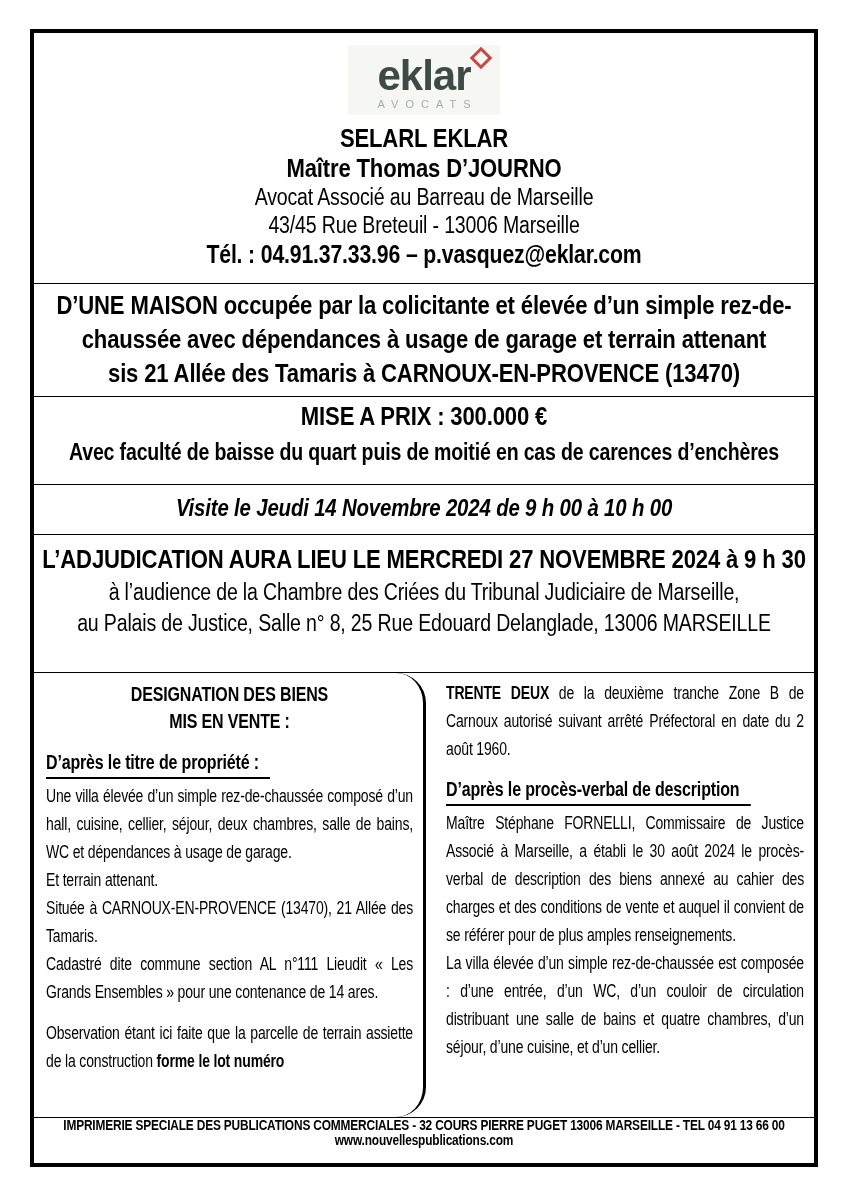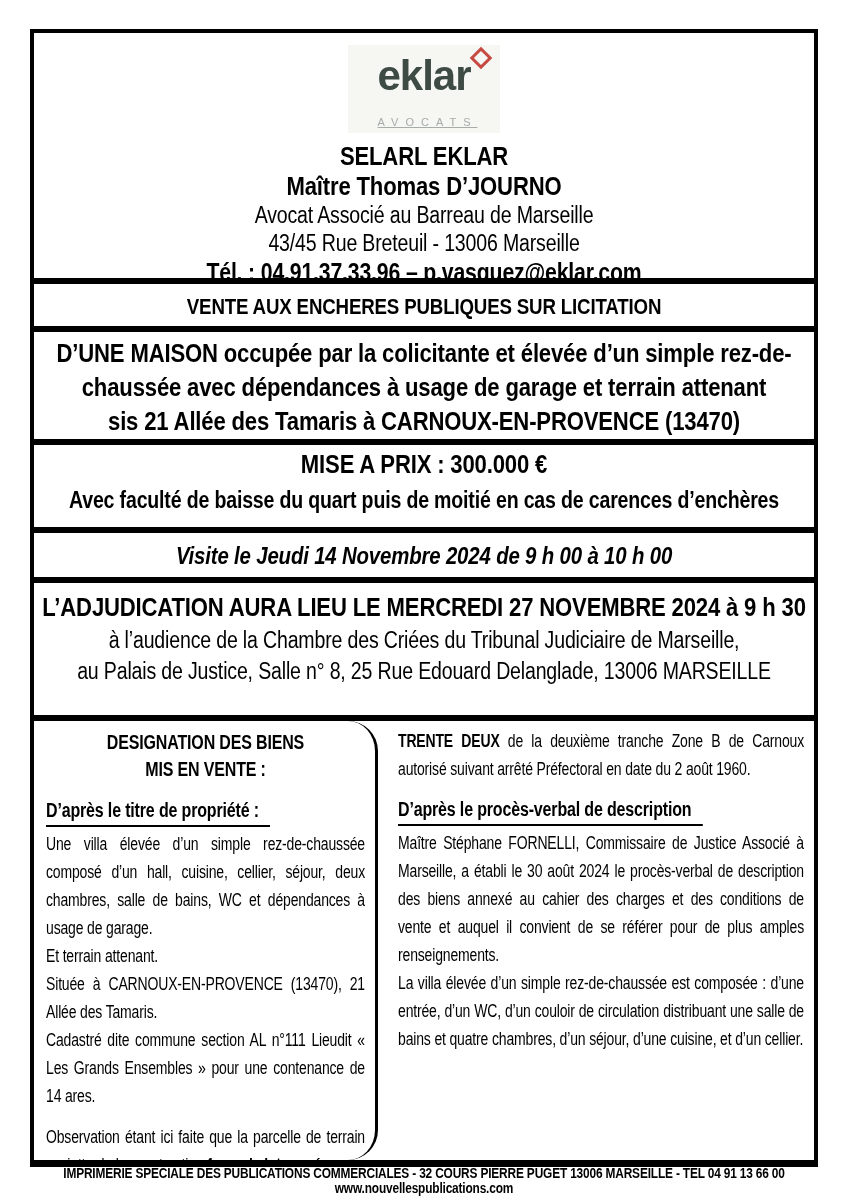--- a/index.html
+++ b/index.html
@@ -17,21 +17,21 @@
     left: 30px;
     top: 29px;
     width: 788px;
     height: 1138px;
     border: 4px solid #000;
     box-sizing: border-box;
     background: #fff;
   }
   .sec {
     box-sizing: border-box;
-    border-bottom: 6px solid #000000;
+    border-bottom: 1px solid #000000;
     overflow: hidden;
   }
   
   .cx85 { transform: scaleX(0.85); transform-origin: 0 0; width: 117.65%; letter-spacing: -0.2px; }
   .cxcol { transform: scaleX(0.8); transform-origin: 0 0; width: 125%; letter-spacing: -0.2px; }
 
   
   .sec-header { height: 251px; text-align: center; }
   .logo {
     width: 152px;
@@ -56,23 +56,22 @@
     width: 10px;
     height: 10px;
     border: 3px solid #c64a41;
     transform: rotate(45deg);
     background: #f6f6f3;
   }
   .logo-sub {
     font-size: 11px;
     letter-spacing: 7px;
     color: #a6aca7;
-    margin-top: 18px;
+    margin-top: 0;
     padding-left: 7px;
-    text-decoration: underline;
   }
   .hl-b26 { font-size: 26px; font-weight: bold; line-height: 30px; }
   .hl-r23 { font-size: 23px; line-height: 28px; }
   .hl-b25 { font-size: 25px; font-weight: bold; line-height: 31px; }
   .hdr-lines { margin-top: 8px; }
   .hdr-lines > div { text-align: center; }
 
   
   .sec-sale-title { height: 48px; }
   .sale-title { font-size: 22px; font-weight: bold; line-height: 45px; text-align: center; }
@@ -87,21 +86,21 @@
   .sec-visit { height: 50px; font-style: italic; }
   .visit-line { font-size: 24px; font-weight: bold; line-height: 46px; text-align: center; }
 
   .sec-auction { height: 138px; padding-top: 6px; }
   .auction-headline { font-size: 26px; font-weight: bold; line-height: 36px; text-align: center; }
   .auction-sub { font-size: 23px; line-height: 31px; text-align: center; }
 
   
   .sec-columns { height: 445px; display: flex; }
   .col { box-sizing: border-box; padding: 6px 10px 0 12px; }
-  .col-left { width: 344px; border-right: 3px solid #000; border-radius: 30px; }
+  .col-left { width: 392px; border-right: 3px solid #000; border-radius: 30px; }
   .col-right { flex: 1; padding-left: 12px; margin-left: 8px; }
   .col-heading { font-size: 20px; font-weight: bold; line-height: 27px; text-align: center; margin: 2px 0 14px 0; }
   .col-subheading { font-size: 20px; font-weight: bold; line-height: 27px; margin: 0 0 3px 0; }
   .col-subheading .ul { border-bottom: 2px solid #000; padding-right: 14px; padding-bottom: 1px; display: inline-block; }
   .col p { margin: 0; font-size: 17.5px; line-height: 28px; text-align: justify; }
   .gap-top { margin-top: 13px !important; }
   .sub-gap { margin-top: 13px; }
   b.inline-bold { font-weight: bold; }
 
   
@@ -123,25 +122,20 @@
     </div>
     <div class="cx85 hdr-lines">
       <div class="hl-b26">SELARL EKLAR</div>
       <div class="hl-b26">Maître Thomas D’JOURNO</div>
       <div class="hl-r23">Avocat Associé au Barreau de Marseille</div>
       <div class="hl-r23">43/45 Rue Breteuil - 13006 Marseille</div>
       <div class="hl-b25">Tél. : 04.91.37.33.96 – p.vasquez@eklar.com</div>
     </div>
   </div>
 
-  <div class="sec sec-sale-title">
-    <div class="cx85">
-      <div class="sale-title">VENTE AUX ENCHERES PUBLIQUES SUR LICITATION</div>
-    </div>
-  </div>
 
   <div class="sec sec-property">
     <div class="cx85">
       <div class="property-line">D’UNE MAISON occupée par la colicitante et élevée d’un simple rez-de-</div>
       <div class="property-line">chaussée avec dépendances à usage de garage et terrain attenant</div>
       <div class="property-line">sis 21 Allée des Tamaris à CARNOUX-EN-PROVENCE (13470)</div>
     </div>
   </div>
 
   <div class="sec sec-price">

